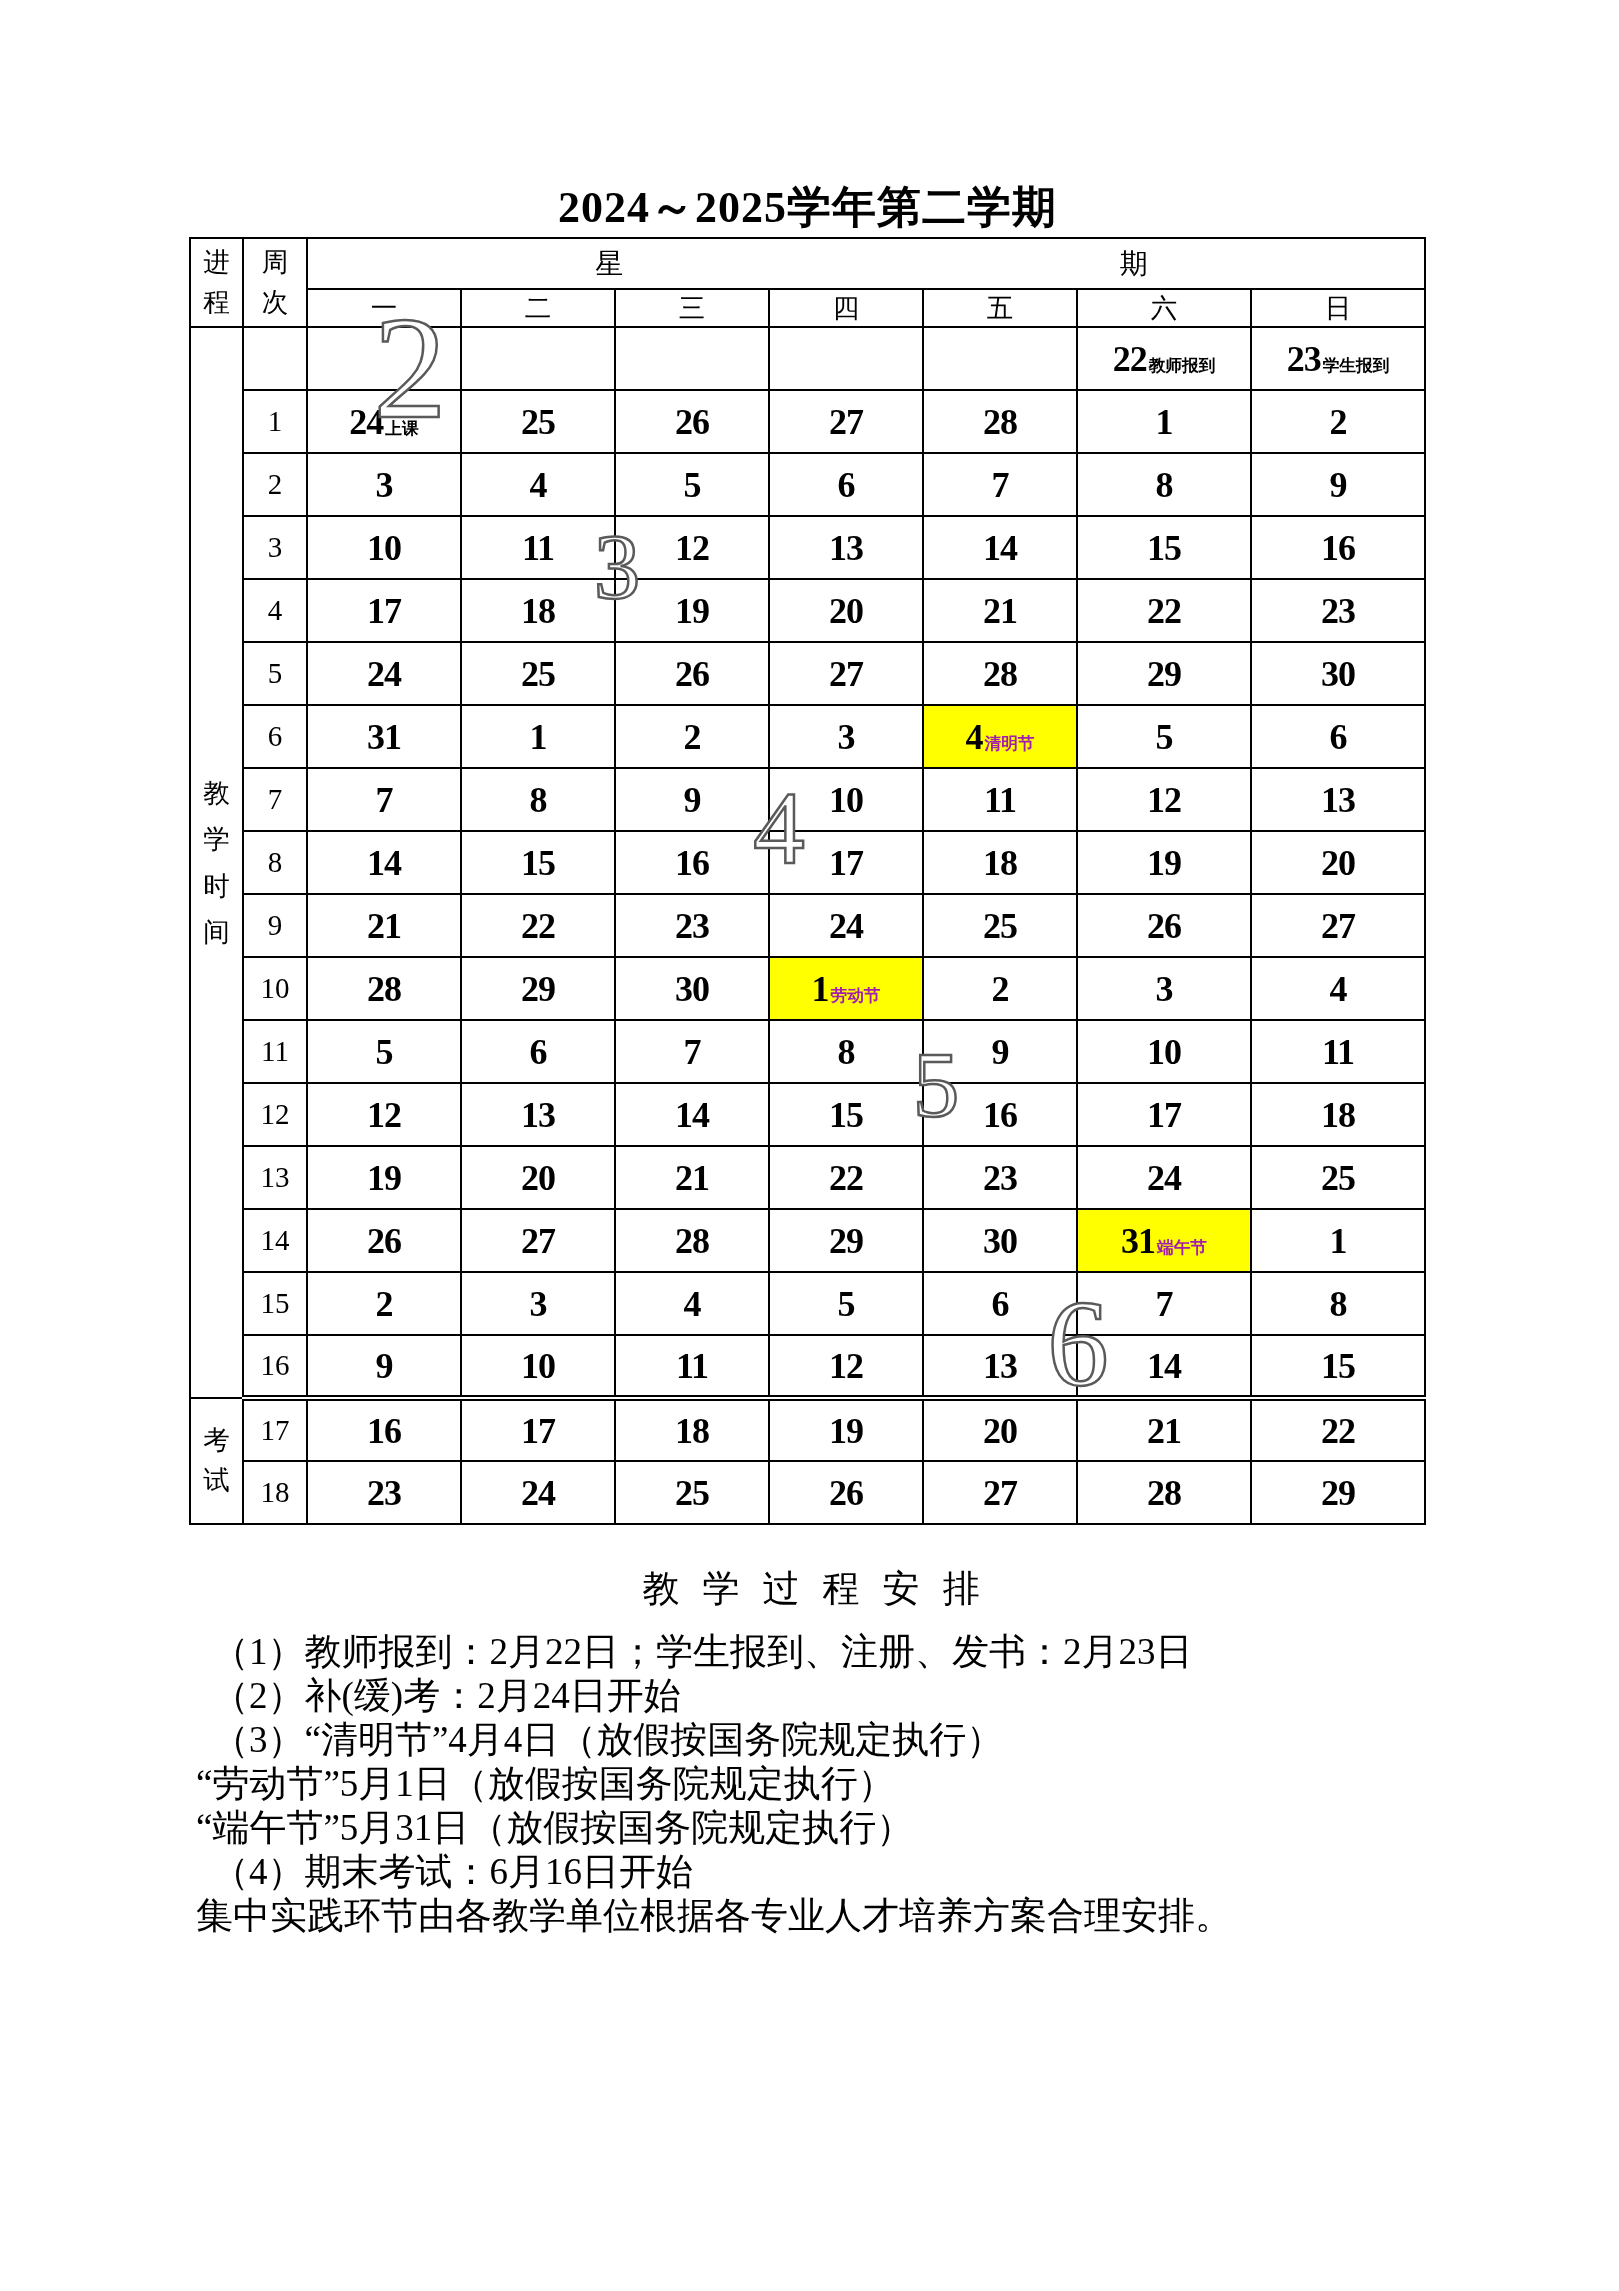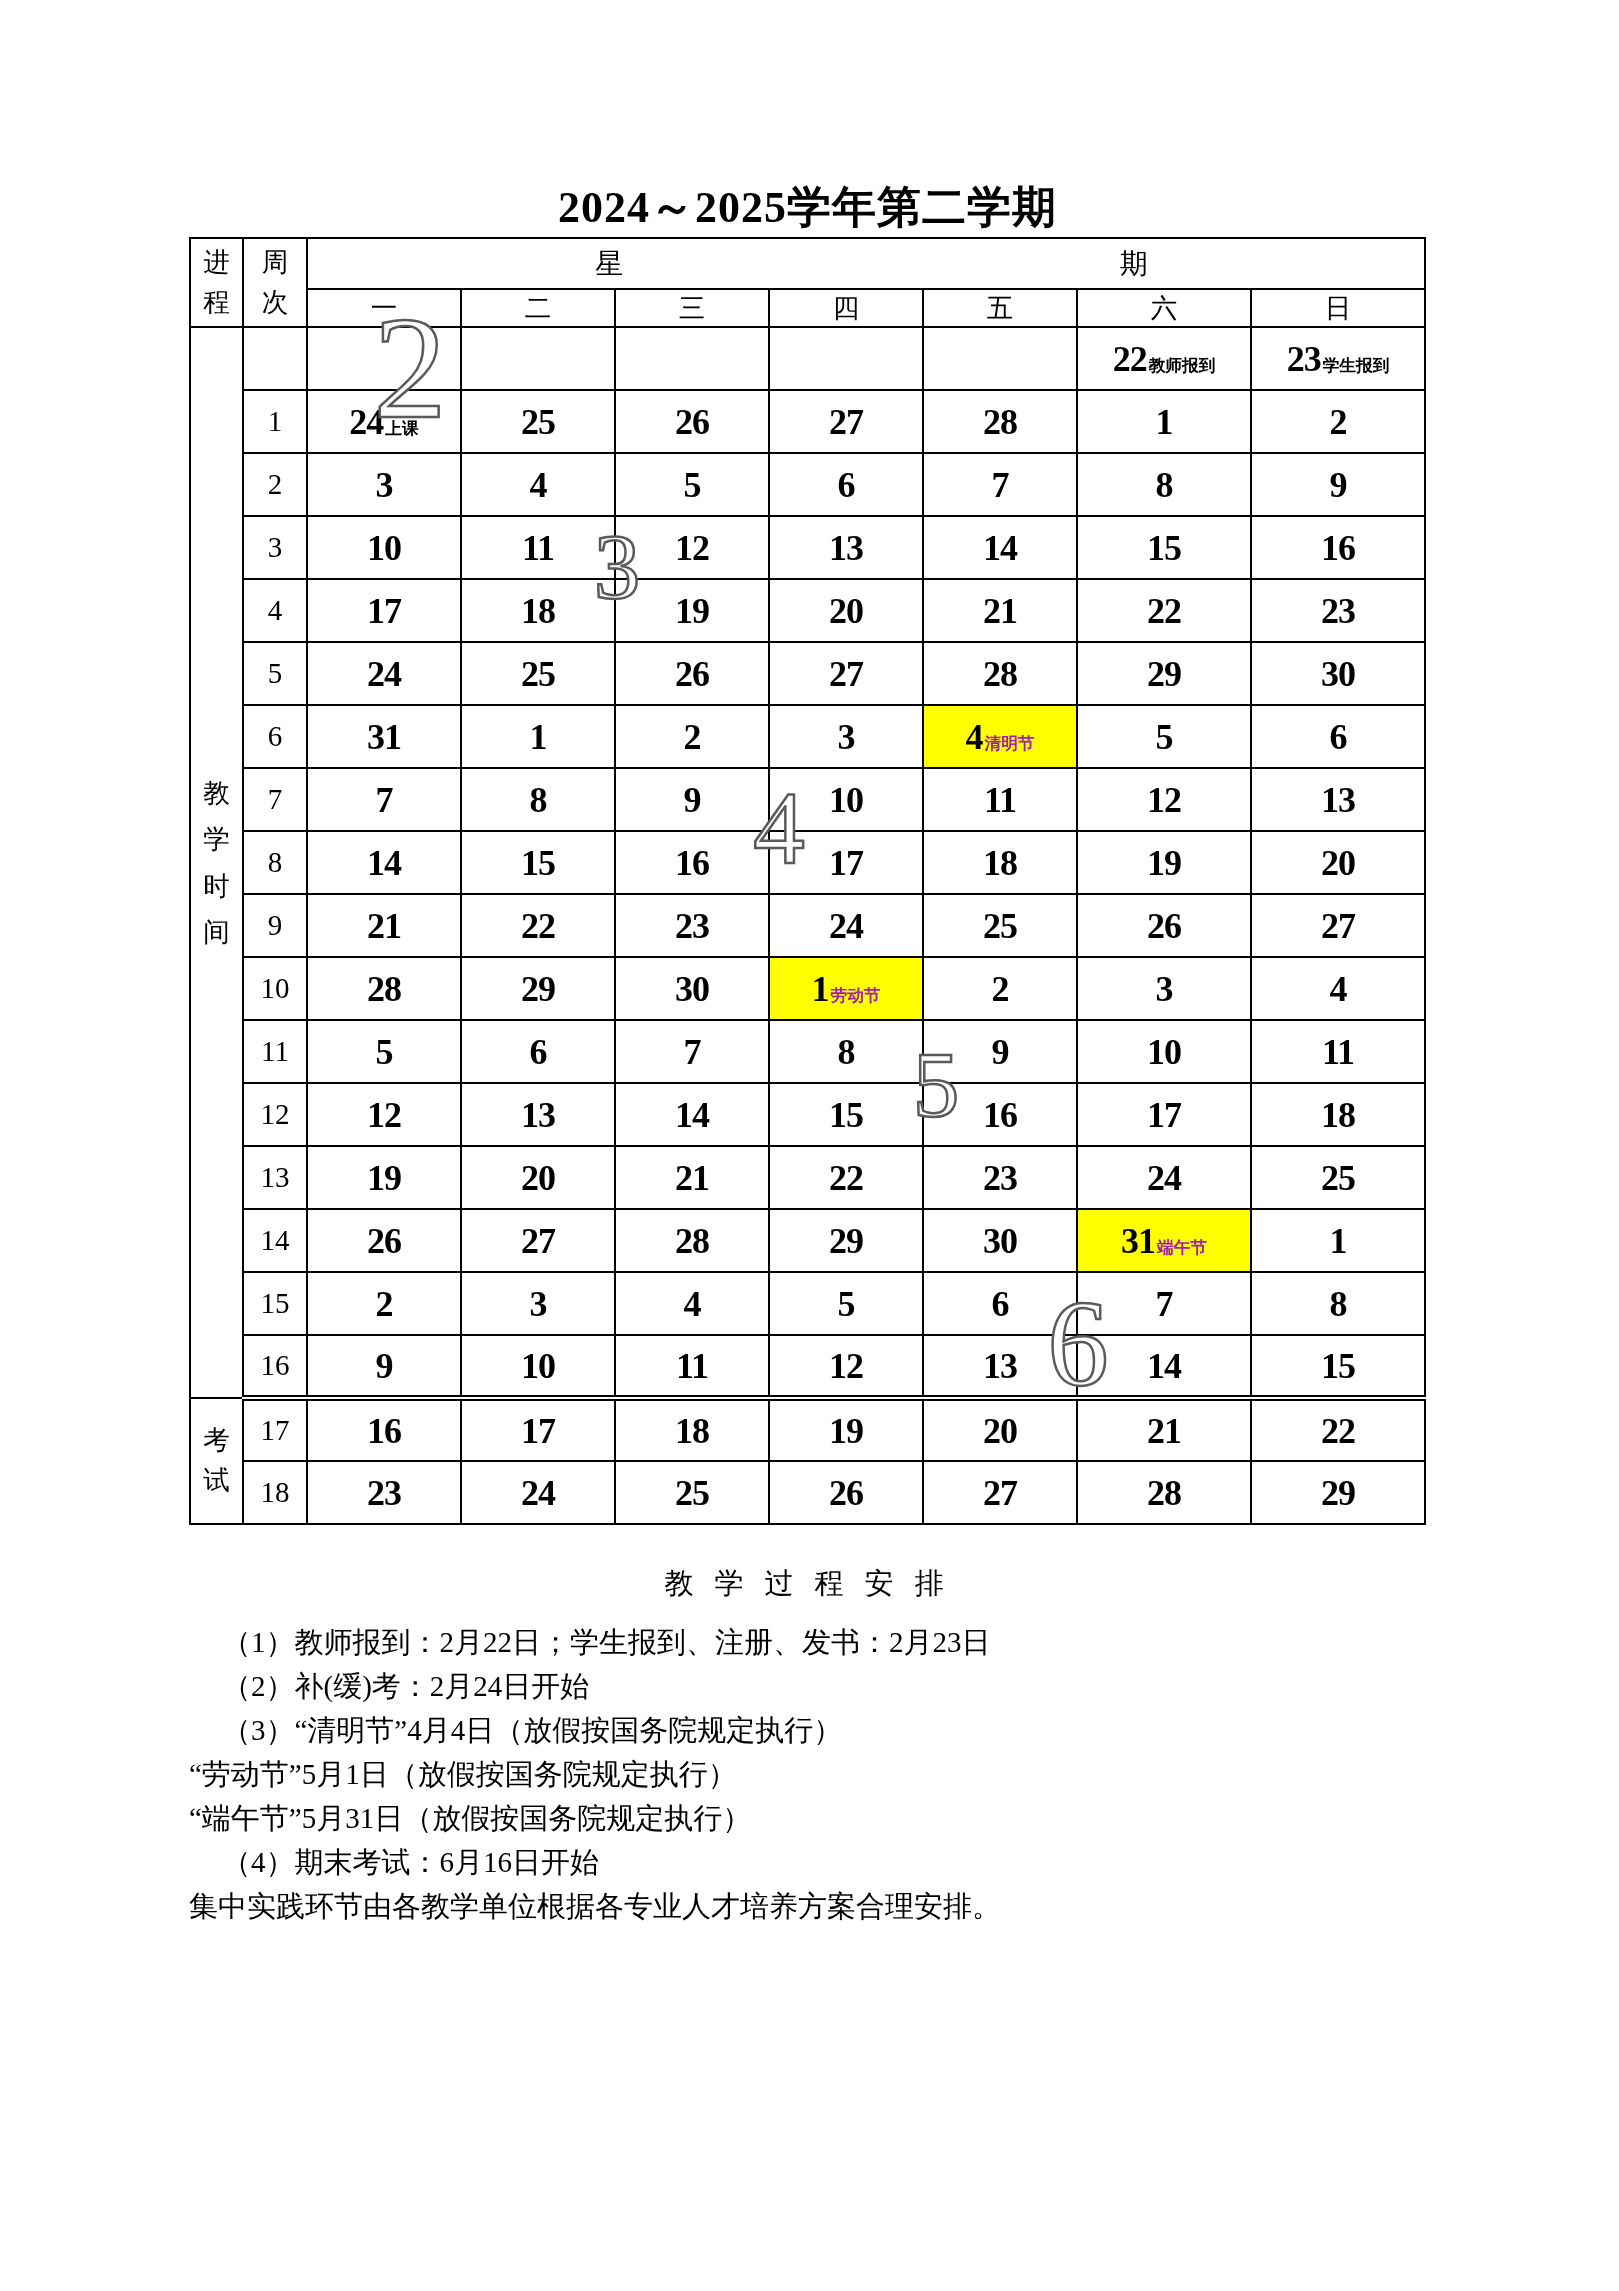--- a/index.html
+++ b/index.html
@@ -38,24 +38,24 @@
   td.hl { background:#ffff00; }
   td.tb { border-bottom-width:5.9px; }
   td.tr2 { border-right-width:5.9px; }
   tr.sec-end td { border-bottom:6.9px double #000; }
   td.teach { border-bottom:6.9px double #000; }
   .wm {
     position:absolute; transform:translate(-50%,-50%); line-height:1; z-index:4;
     color:#ffffff; -webkit-text-stroke:2.5px #5a5a5a;
     text-shadow:0 0 1px #8a8a8a; font-weight:normal; pointer-events:none;
   }
-  .notes { position:absolute; left:189px; top:1564px; width:1237px; font-size:29px; }
+  .notes { position:absolute; left:196px; top:1564px; width:1237px; font-size:37px; }
   .notes-heading { text-align:center; letter-spacing:6.9px; margin-bottom:15.7px; }
   .note-line { line-height:44px; white-space:nowrap; }
-  .ind-0 { margin-left:33px; }
+  .ind-0 { margin-left:16px; }
   .ind-1 { margin-left:43px; }
   .ind-2 { }
 </style>
 </head>
 <body>
 
 <h1 class="title">2024～2025学年第二学期</h1>
 
 <div class="cal-wrap">
   <table class="cal">

